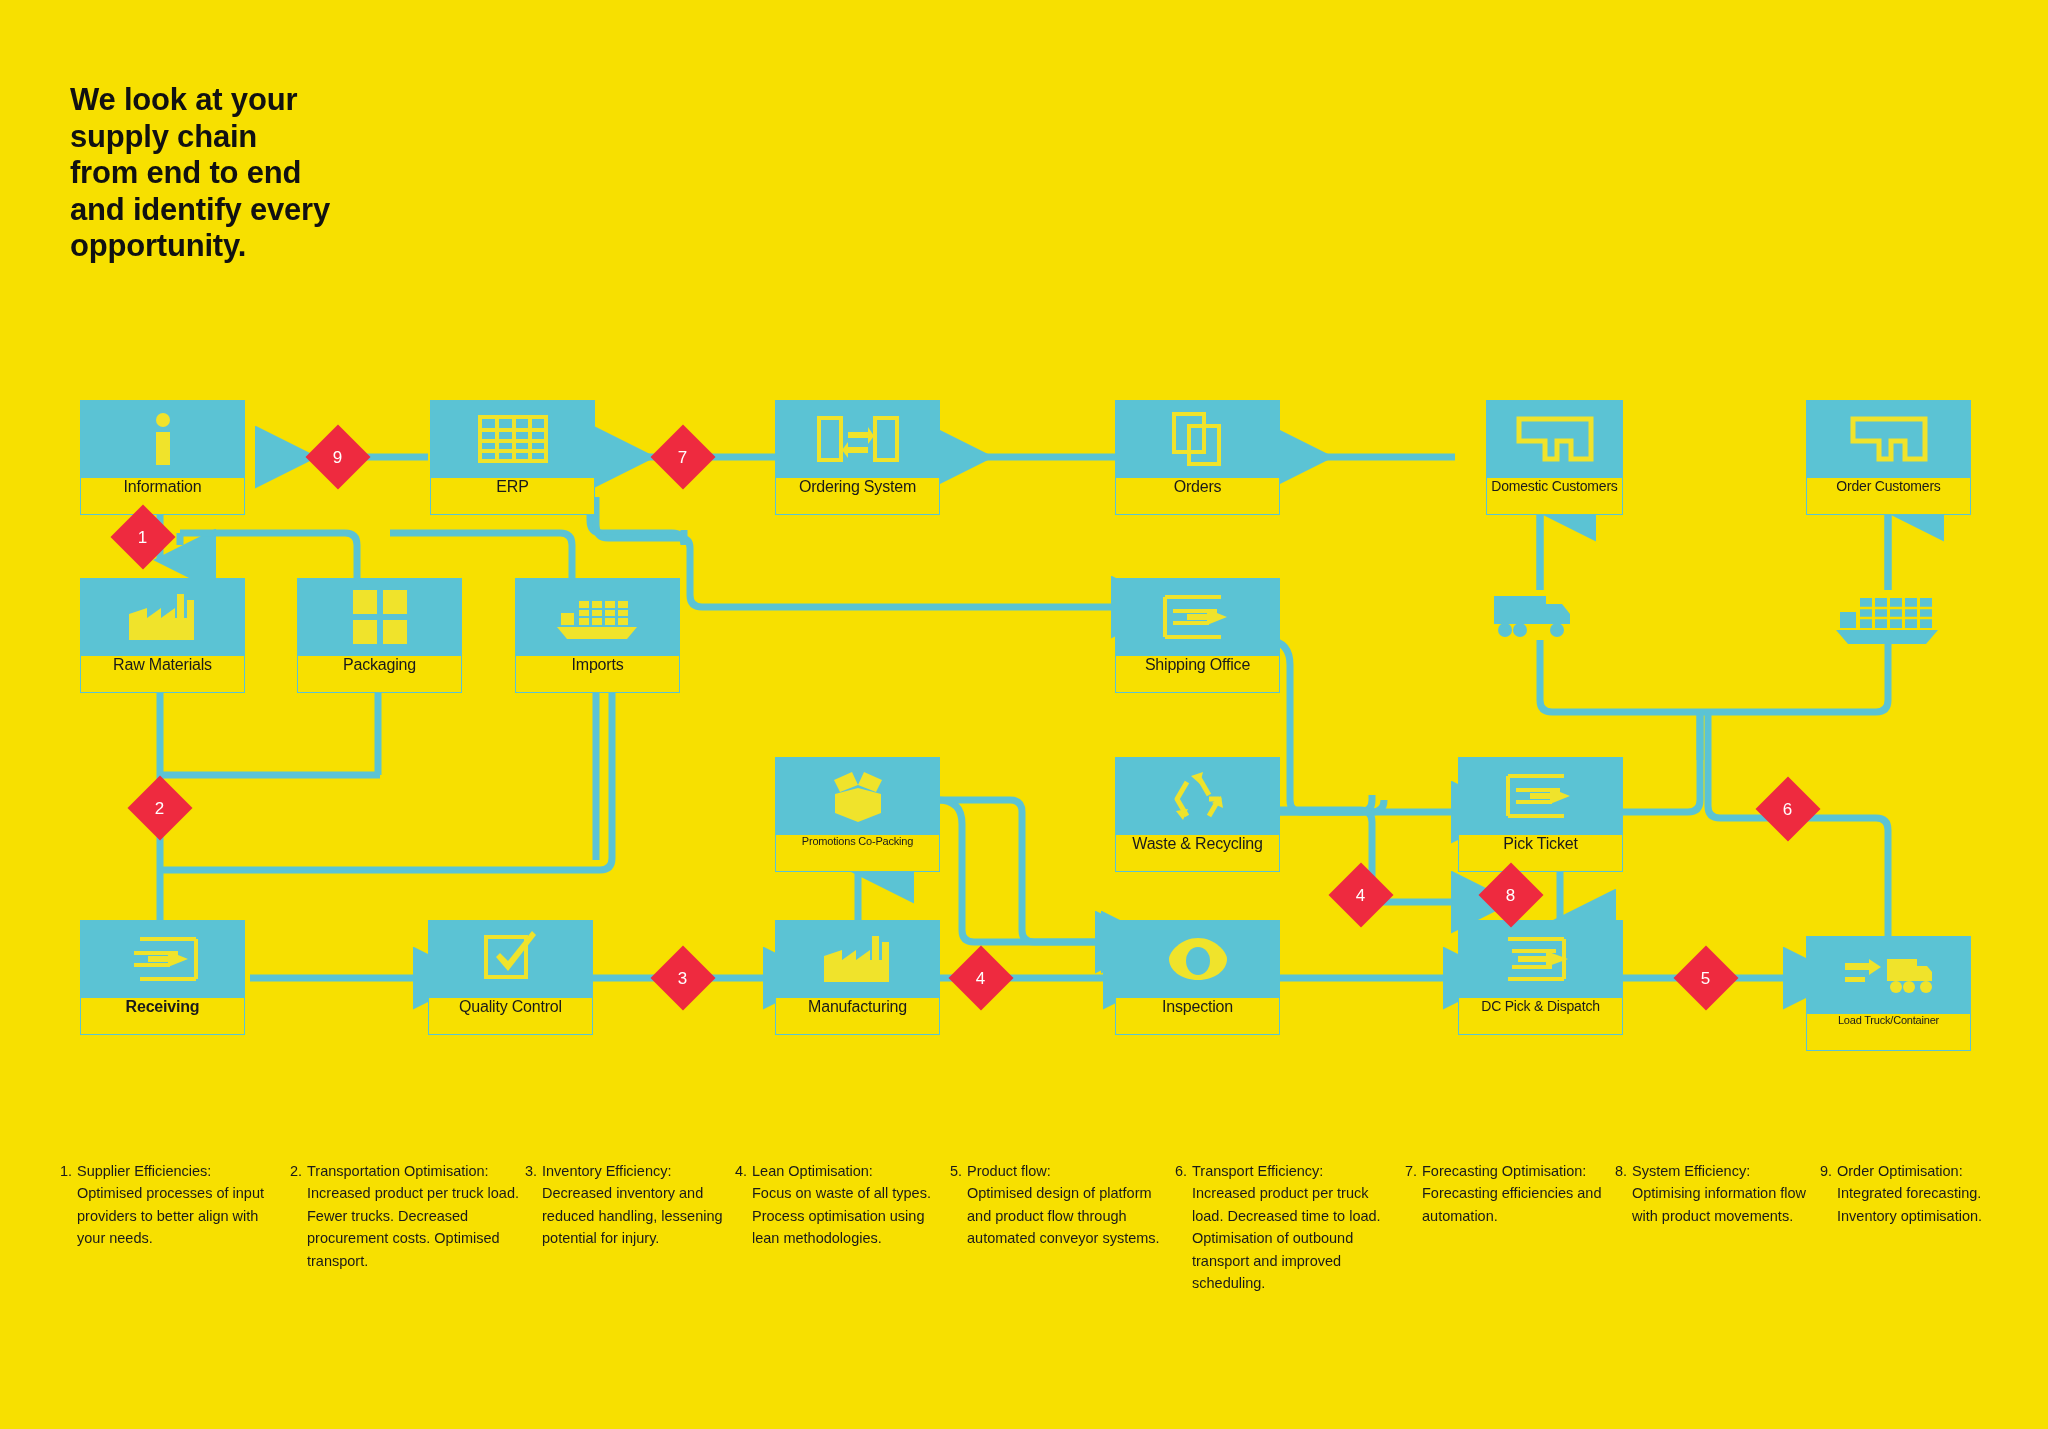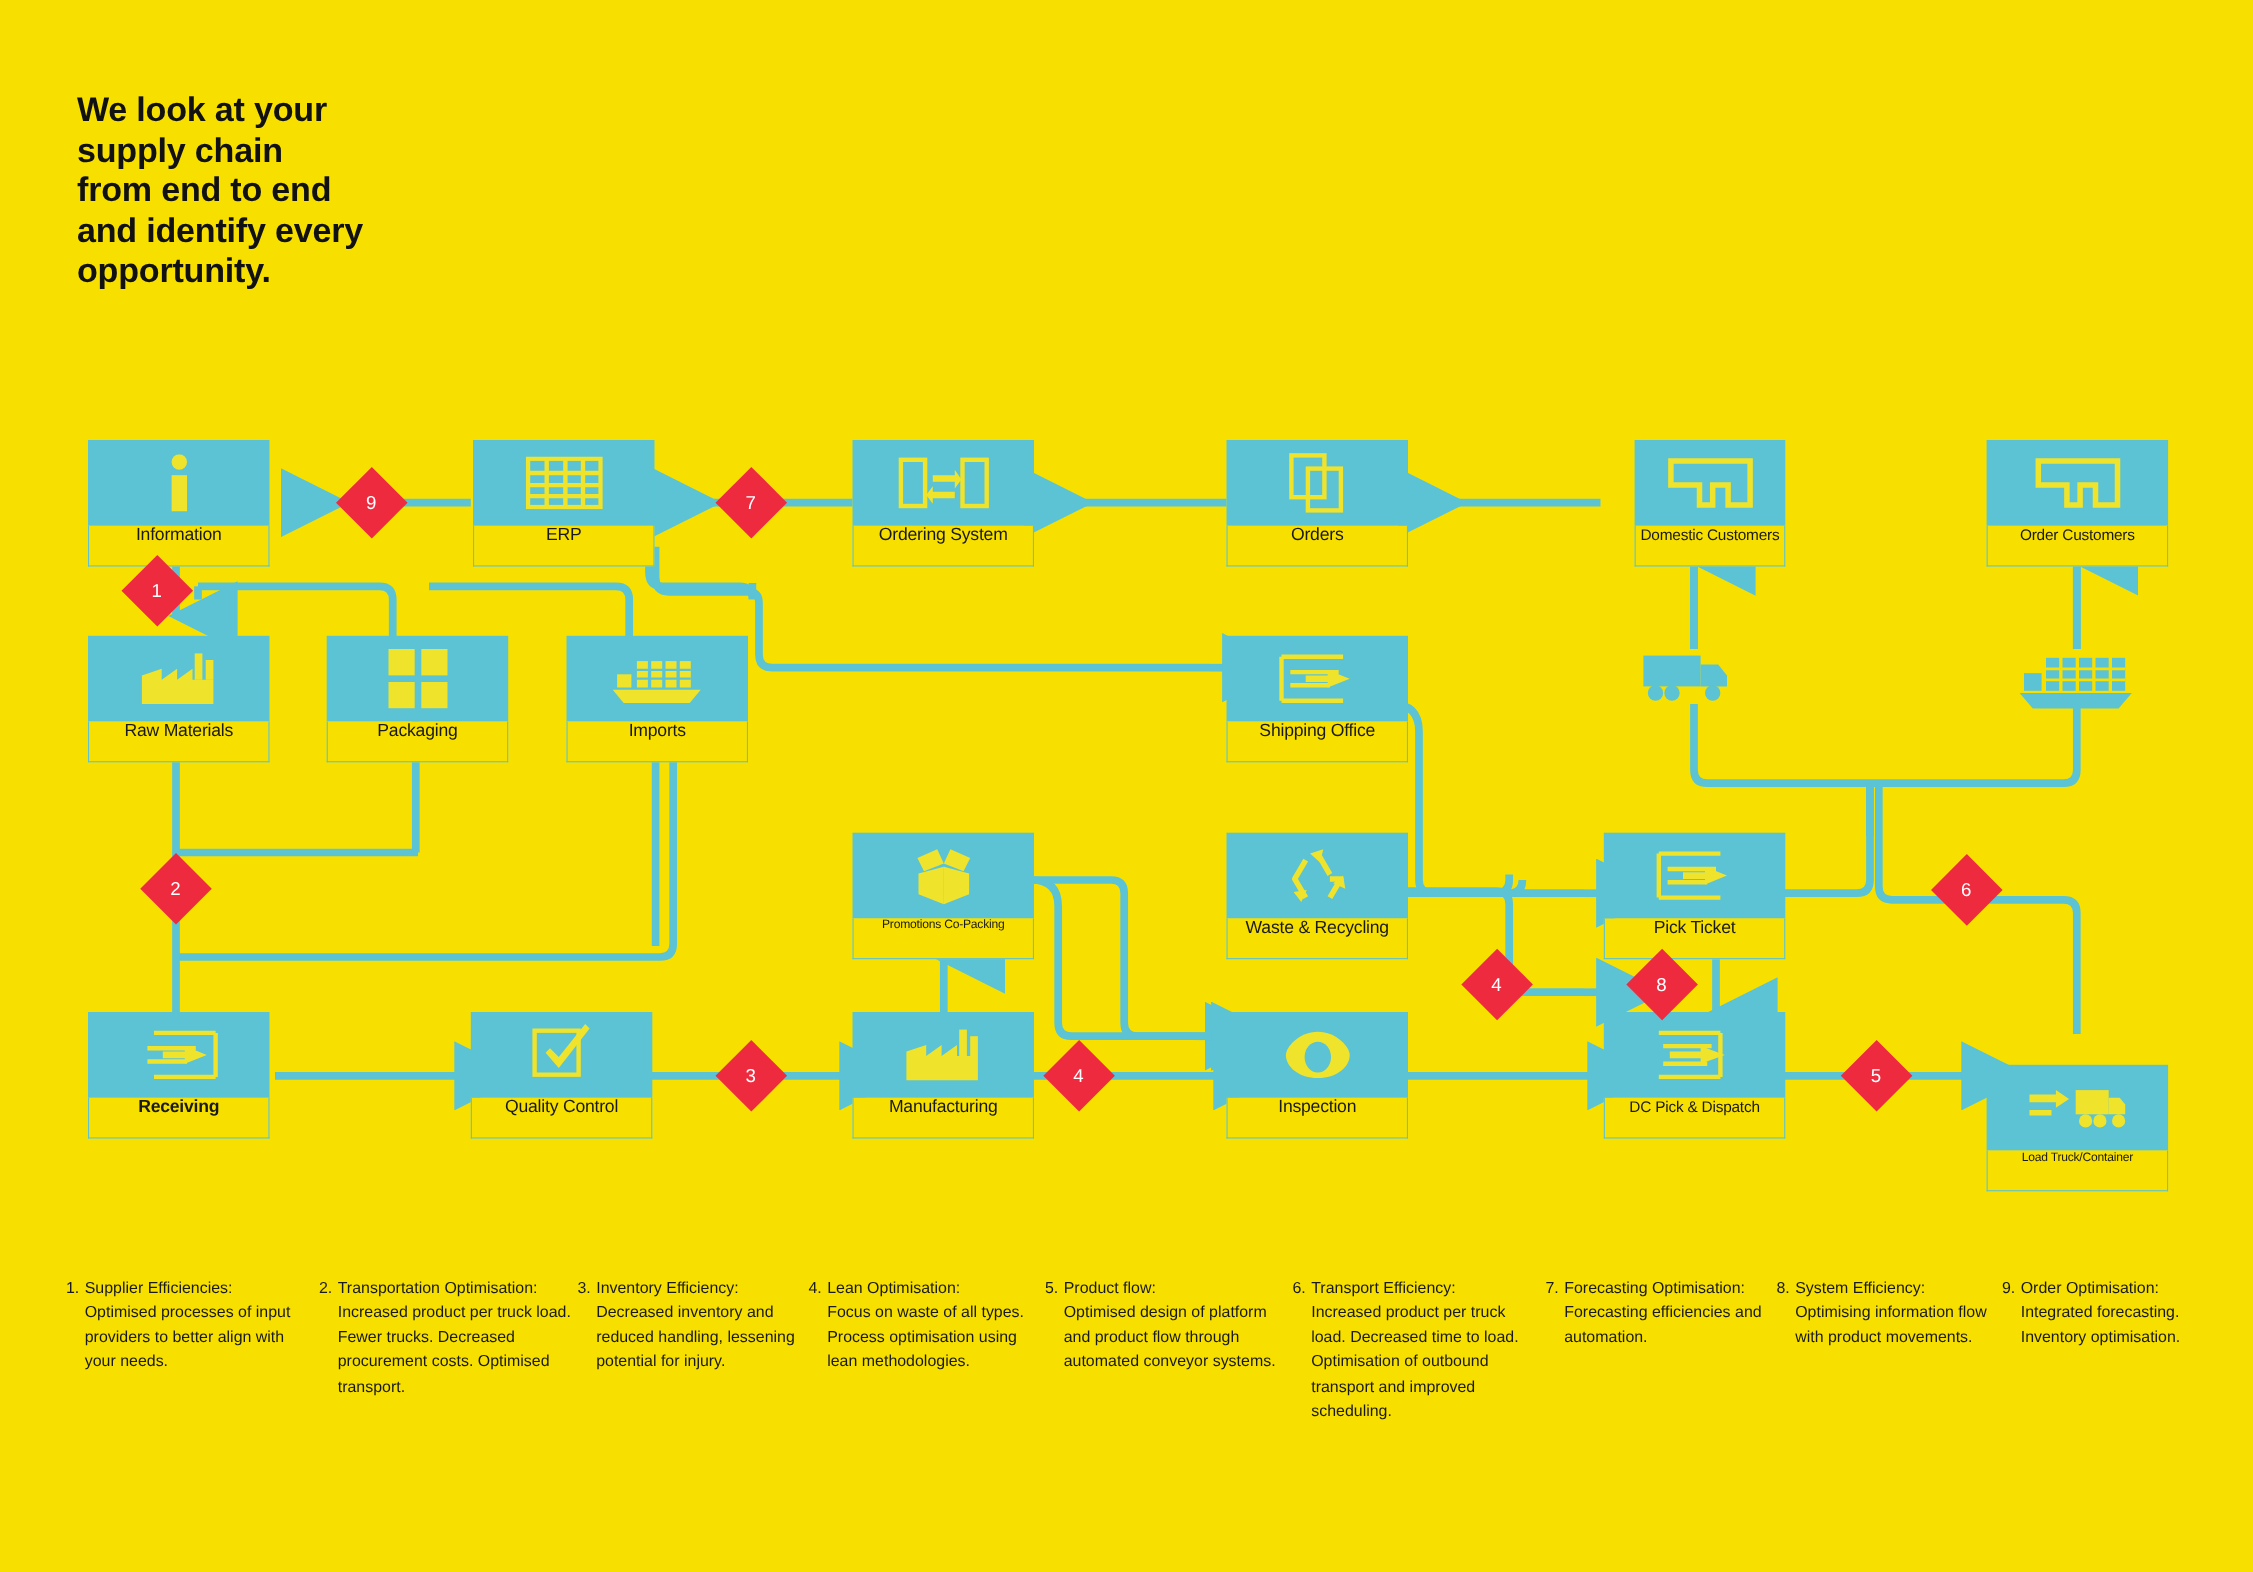--- a/index.html
+++ b/index.html
@@ -472,21 +472,21 @@
           <line x1="8" y1="32" x2="48" y2="32"></line>
         </g>
         <path d="M42,16 L64,24 L42,32 L42,27 L14,27 L14,21 L42,21 Z" fill="#F0E32B"></path>
       </svg>
     </div>
     <div class="label-box">
       <span>DC Pick &amp; Dispatch</span>
     </div>
   </div>
 
-  <div class="node tiny-label" style="left:1806px; top:968px;">
+  <div class="node tiny-label" style="left:1806px; top:936px;">
     <div class="icon-box">
       <svg class="icon-svg" width="92" height="44" viewBox="0 0 92 44">
         <g fill="#F0E32B">
           <path d="M2,10 L26,10 L26,6 L38,14 L26,22 L26,17 L2,17 Z"></path>
           <path d="M2,24 L22,24 L22,29 L2,29 Z"></path>
           <rect x="44" y="6" width="30" height="22"></rect>
           <path d="M74,13 L84,13 L89,19 L89,28 L74,28 Z"></path>
           <circle cx="53" cy="34" r="6"></circle>
           <circle cx="66" cy="34" r="6"></circle>
           <circle cx="83" cy="34" r="6"></circle>

